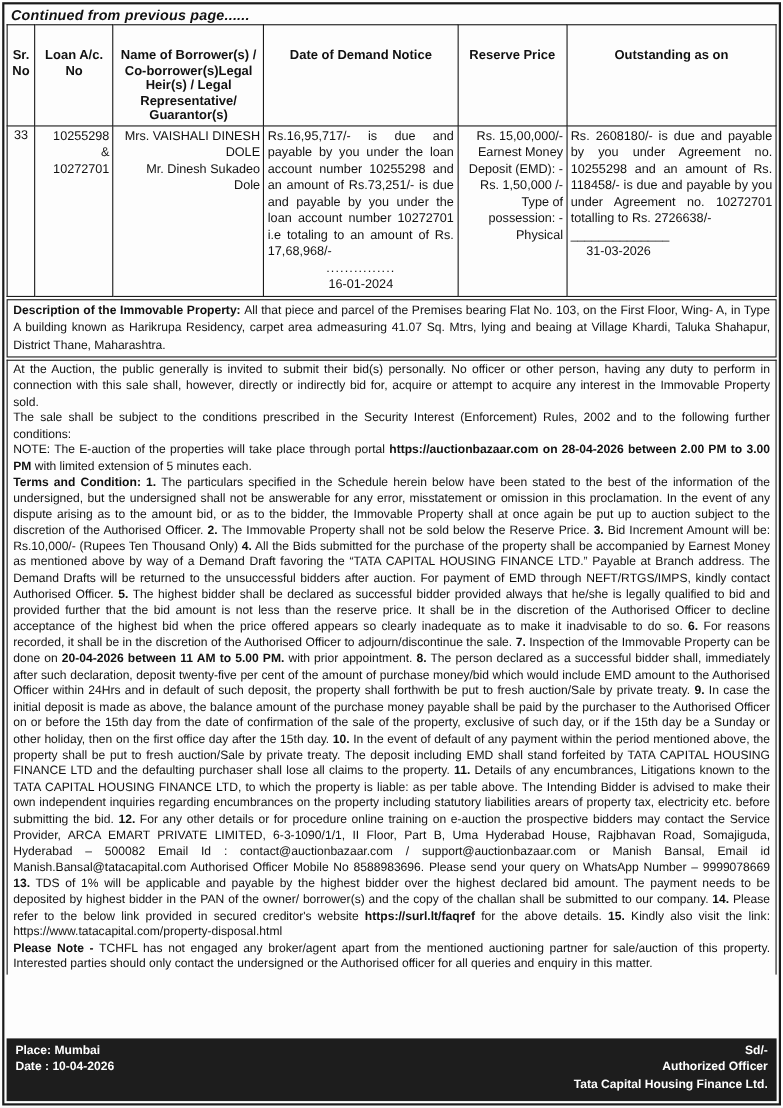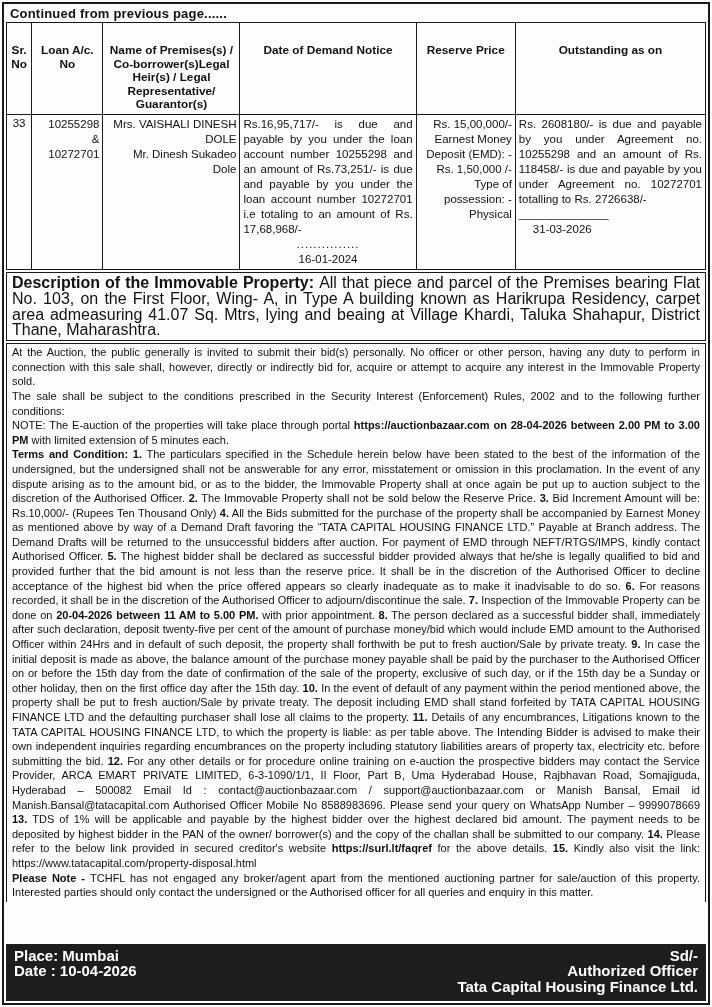--- a/index.html
+++ b/index.html
@@ -20,20 +20,21 @@
   .doc {
     position: absolute;
     top: 2px; left: 2px; right: 2px; bottom: 2px;
     border: 2px solid #1a1a1a;
     box-sizing: border-box;
     overflow: hidden;
     background: #fdfdfd;
   }
   .title-bar {
     font-weight: bold;
+    font-style: italic;
     font-size: 13px;
     padding: 2px 6px 1px 6px;
     letter-spacing: 0.2px;
   }
   table.auction-table {
     width: calc(100% - 4px);
     margin: 0 2px;
     border-collapse: collapse;
     font-size: 11.5px;
     table-layout: fixed;
@@ -63,40 +64,40 @@
   .justify { text-align: justify; }
   .demand-cell, .outstanding-cell { line-height: 15px; }
   .dots-line { text-align: center; line-height: 15px; letter-spacing: 1px; }
   .date-line { text-align: center; line-height: 15px; }
   .rule-line { line-height: 14px; letter-spacing: 0px; }
   .out-date  { padding-left: 14px; line-height: 16px; }
   .section-box {
     border: 1.6px solid #1a1a1a;
     margin: 2px 2px 0 2px;
     padding: 2px 5px;
-    font-size: 16px;
+    font-size: 11px;
   }
   .desc-box { line-height: 15.8px; text-align: justify; }
   .note-box { line-height: 15.6px; font-weight: bold; text-align: justify; }
   .body-box {
     border: 1.6px solid #1a1a1a;
     border-bottom: none;
     margin: 2px 2px 0 2px;
     padding: 1px 5px 2px 5px;
     font-size: 11px;
   }
   .para { line-height: 14.6px; text-align: justify; margin: 0; }
   .para b, .seg-b { font-weight: bold; }
   .footer-bar {
     position: absolute;
     left: 2px; right: 2px; bottom: 2px;
     background: #1d1d1d;
     color: #fff;
     font-weight: bold;
-    font-size: 15px;
+    font-size: 11px;
     line-height: 15.8px;
     display: flex;
     justify-content: space-between;
     padding: 4px 8px 6px 8px;
     box-sizing: border-box;
   }
   .footer-right { text-align: right; margin-left: 44px; }
 </style>
 </head>
 <body>
@@ -112,21 +113,21 @@
           <col class="col-loan">
           <col class="col-name">
         <col class="col-dem">
           <col class="col-res">
           <col class="col-out">
       </colgroup>
       <thead>
         <tr>
           <th>Sr. No</th>
           <th>Loan A/c. No</th>
-          <th>Name of Premises(s) / Co-borrower(s)Legal Heir(s) / Legal Representative/ Guarantor(s)</th>
+          <th>Name of Borrower(s) / Co-borrower(s)Legal Heir(s) / Legal Representative/ Guarantor(s)</th>
           <th>Date of Demand Notice</th>
           <th>Reserve Price</th>
           <th>Outstanding as on</th>
         </tr>
       </thead>
       <tbody>
         <tr>
           <td class="center">33</td>
           <td>
             <div class="cell-lines">

